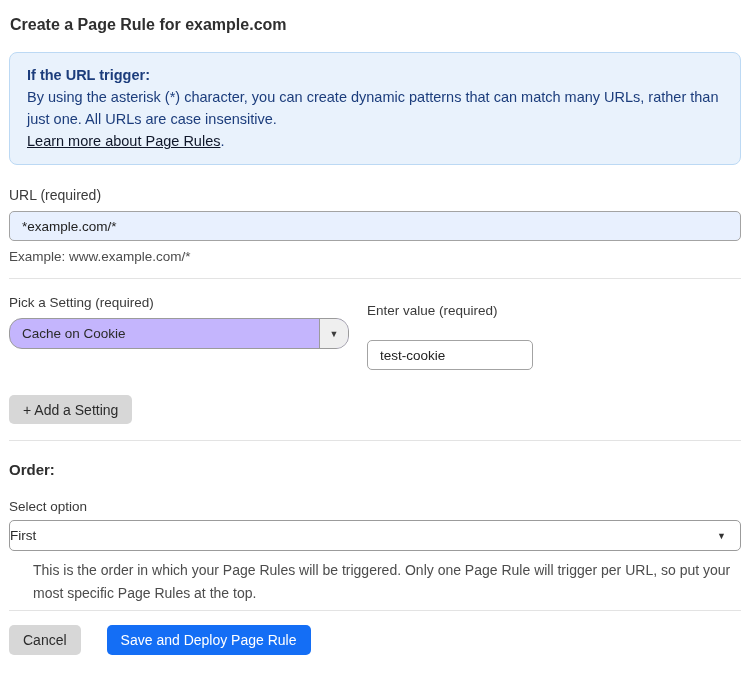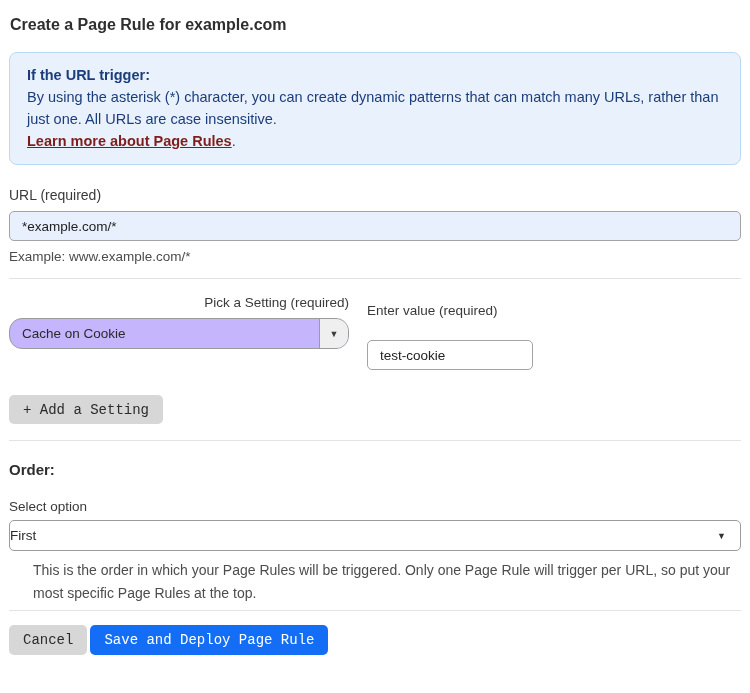--- a/index.html
+++ b/index.html
@@ -22,21 +22,21 @@
     margin-top: 14px;
     background: #e9f2fc;
     border: 1px solid #bcd9f4;
     border-radius: 8px;
     padding: 11px 17px 12px 17px;
     font-size: 14.5px; line-height: 22px;
     color: #1c3d7c;
   }
   .info-heading { font-weight: bold; }
   .info-link {
-    color: #7f1d1d; text-decoration: underline; cursor: pointer; font-weight: bold;
+    color: #0f172a; text-decoration: underline; cursor: pointer;
   }
 
   .field-label {
     font-size: 14px; color: #3a3a3a; margin-top: 22px;
   }
   .small-label { font-size: 13.5px; color: #3a3a3a; }
 
   .text-input {
     display: block; width: 100%; height: 30px;
     border: 1px solid #a3a3a3; border-radius: 5px;
@@ -53,21 +53,21 @@
   .div2 { margin-top: 16px; }
   .div3 { margin-top: 5px; }
 
   .section-heading {
     font-size: 15px; font-weight: bold; color: #2e2e2e; line-height: 19px;
   }
   .settings-heading { margin-top: 19px; }
   .order-heading { margin-top: 19px; }
 
   .settings-row { display: flex; margin-top: 16px; }
-  .col-left { width: 340px; text-align: right; }
+  .col-left { width: 340px; }
   .col-right { margin-left: 18px; margin-top: 8px; width: 166px; }
 
   
   .dropdown {
     margin-top: 8px; height: 31px;
     border: 1px solid #9b9b9b; border-radius: 13px;
     display: flex; align-items: stretch; background: #c4b5fd;
     cursor: pointer; overflow: hidden;
   }
   .dropdown-value {
@@ -80,21 +80,21 @@
     display: flex; align-items: center; justify-content: center;
     font-size: 9px; color: #3c3c3c;
   }
 
   .value-input { margin-top: 22px; }
 
   .btn {
     display: inline-flex; align-items: center; justify-content: center;
     height: 30px; padding: 0 14px;
     border: none; border-radius: 5px;
-    font-size: 14px; font-family: Liberation Mono, monospace;
+    font-size: 14px; font-family: Liberation Sans, sans-serif;
     background: #d7d7d7; color: #2b2b2b; cursor: pointer;
   }
   .add-setting-btn { margin-top: 25px; height: 29px; }
 
   .order-select-label { margin-top: 20px; }
   .order-select {
     margin-top: 6px; height: 31px; width: 100%;
     border: 1px solid #9b9b9b; border-radius: 5px;
     background: #fff; display: flex; align-items: center;
     padding: 0 0; font-size: 13.5px; color: #2b2b2b;
@@ -103,21 +103,21 @@
   .order-select .caret {
     position: absolute; right: 14px; top: 50%;
     transform: translateY(-50%);
     font-size: 9px; color: #333;
   }
 
   .order-helper {
     margin-top: 8px; font-size: 14px; line-height: 23px; color: #4c4c4c; margin-left: 24px;
   }
 
-  .actions { margin-top: 14px; display: flex; gap: 3px; }
+  .actions { margin-top: 14px; display: flex; gap: 26px; }
   .btn-primary { background: #146ef5; color: #ffffff; }
 </style>
 </head>
 <body>
 
 <div class="page">
 
   <h1 class="page-title">Create a Page Rule for example.com</h1>
 
   <div class="info-box">

